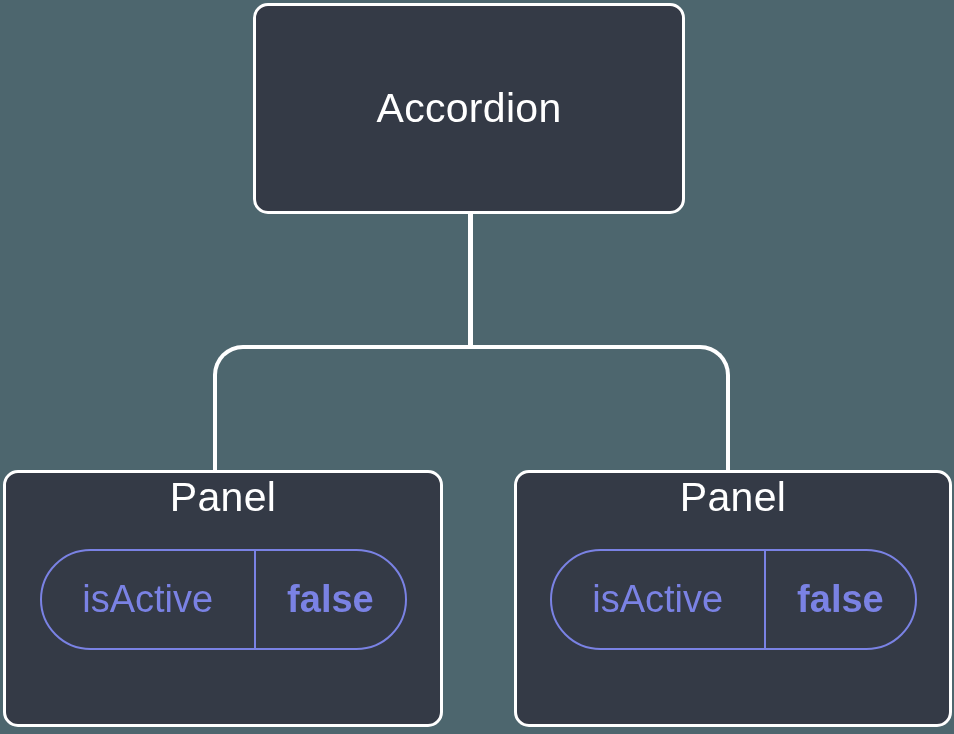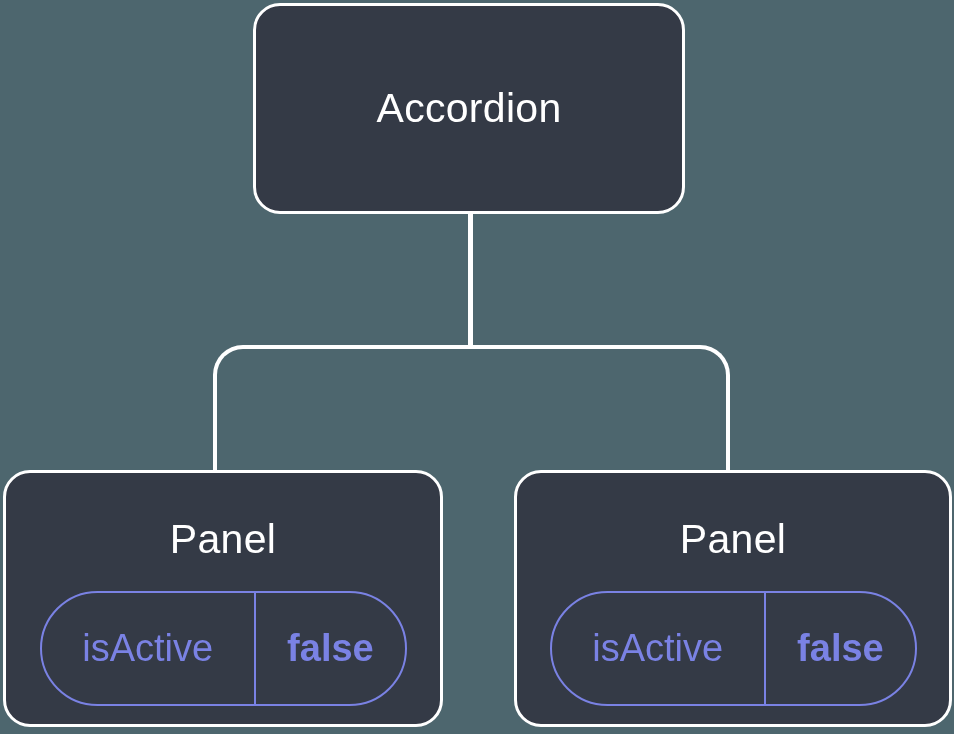--- a/index.html
+++ b/index.html
@@ -16,21 +16,21 @@
     position: relative;
     width: 954px;
     height: 734px;
     background: var(--background, #4D666E);
     overflow: hidden;
   }
   .node {
     position: absolute;
     background: var(--node-fill, #343A46);
     border: 3.5px solid var(--node-border, #FFFFFF);
-    border-radius: 27px;
+    border-radius: 15px;
     box-sizing: border-box;
   }
   .root-node {
     left: 253px;
     top: 3px;
     width: 432px;
     height: 211px;
     display: flex;
     align-items: center;
     justify-content: center;
@@ -64,32 +64,31 @@
   }
   
   .panel-node {
     top: 470px;
     width: 440px;
     height: 257px;
     display: flex;
     flex-direction: column;
     align-items: center;
     justify-content: flex-start;
-    padding-top: 42px;
   }
   .panel-left { left: 3px; }
   .panel-right { left: 514px; width: 438px; }
   .panel-node .node-label {
     height: 48px;
     line-height: 48px;
   }
   .state-pill {
     margin-top: 28px;
     width: 367px;
-    height: 115px;
+    height: 101px;
     box-sizing: border-box;
     border: 2.5px solid var(--state-accent, #7A82E4);
     border-radius: 999px;
     display: flex;
     align-items: stretch;
     overflow: hidden;
     justify-content: center;
   }
   .state-key, .state-value {
     display: flex;

